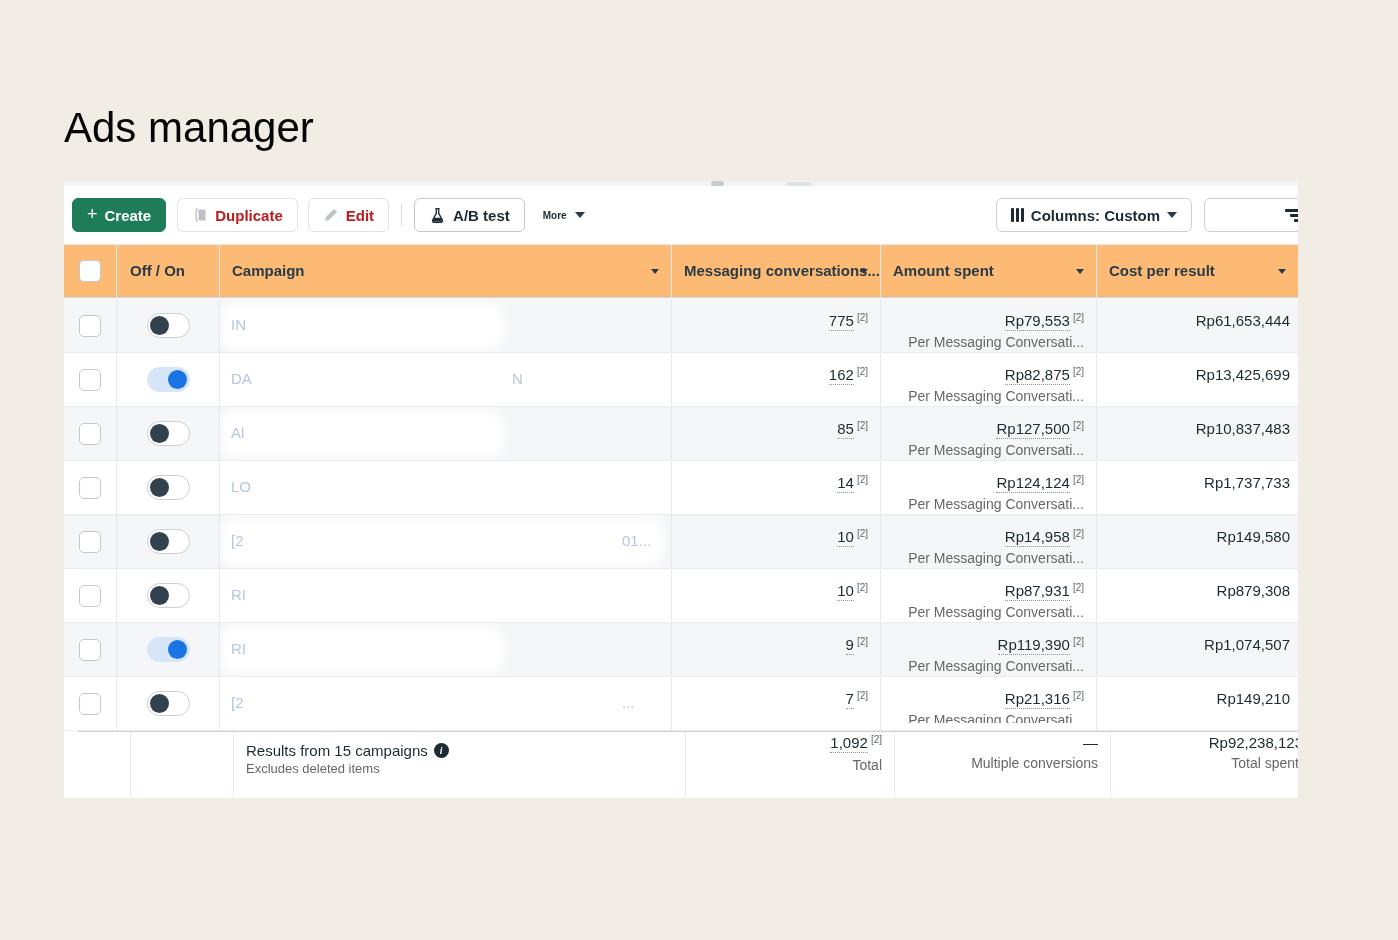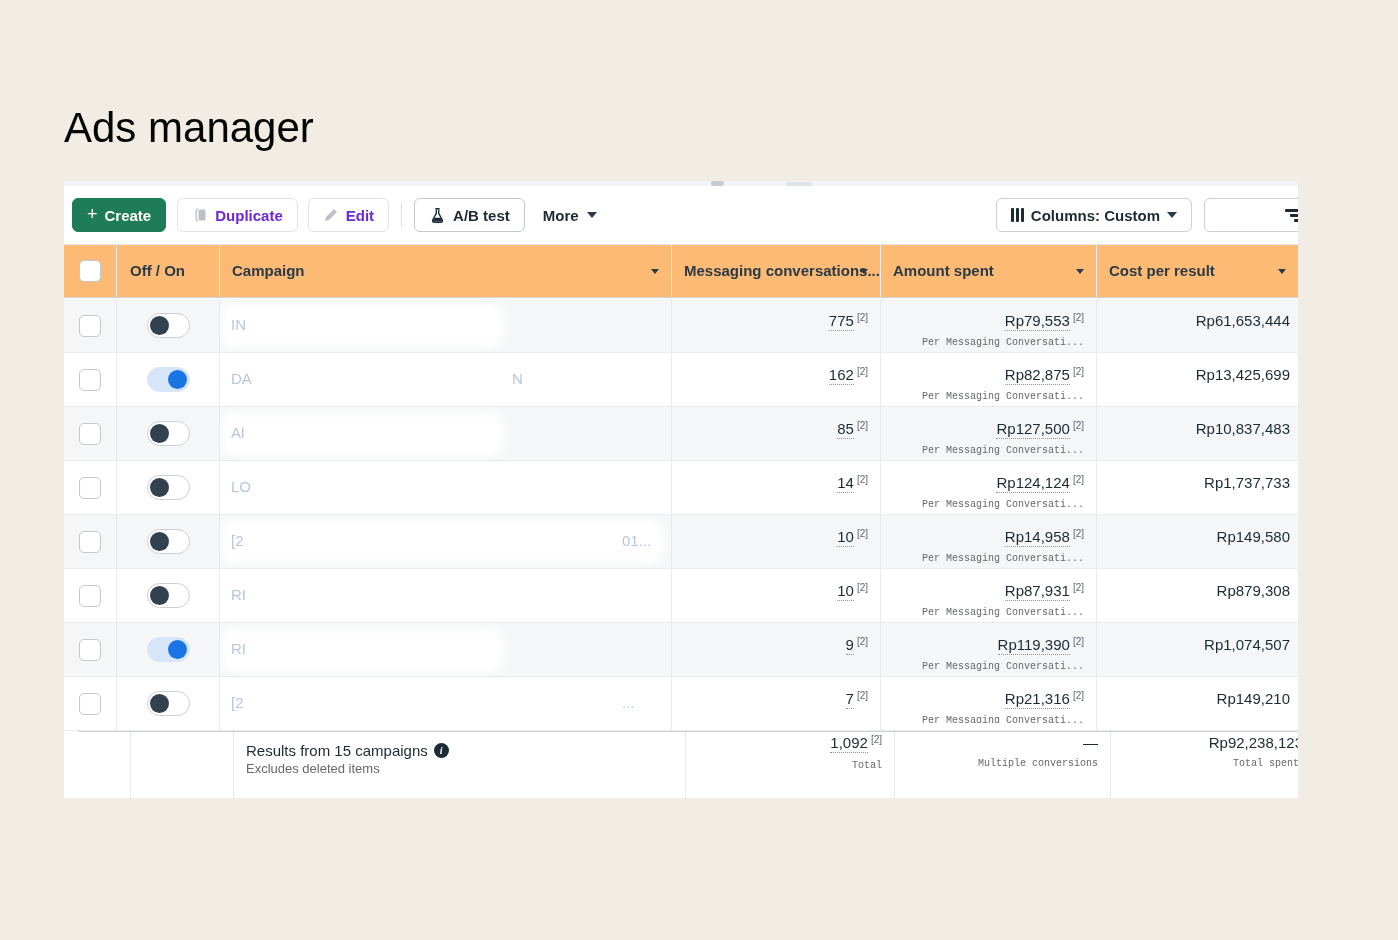--- a/index.html
+++ b/index.html
@@ -14,26 +14,26 @@
   .scroll-strip { position:absolute; top:0; left:0; right:0; height:5px; background:#f1f3f6; }
   .scroll-thumb-a { position:absolute; top:0; left:647px; width:13px; height:5px; border-radius:3px; background:#c7ccd2; }
   .scroll-thumb-b { position:absolute; top:1px; left:722px; width:26px; height:4px; border-radius:3px; background:#dfe3e8; }
 
   
   .toolbar { position:absolute; top:5px; left:0; width:100%; height:58px; display:flex; align-items:center; padding-left:8px; }
   .btn { height:34px; display:inline-flex; align-items:center; gap:7px; border-radius:6px; border:1px solid #ccd0d5;
          background:#fff; padding:0 14px; font-size:15px; font-weight:600; color:#1c2b33; cursor:pointer; white-space:nowrap; flex:none; }
   .btn-create { background:#1e7d58; border-color:#1e7d58; color:#fff; margin-right:11px; }
   .btn-create .plus { font-size:18px; font-weight:400; line-height:1; position:relative; top:-1px; }
-  .btn-disabled { color:#6d28d9; border-color:#e0e3e7;text-align:center; }
+  .btn-disabled { color:#b91c1c; border-color:#e0e3e7;text-align:center; }
   .btn-duplicate { margin-right:10px; }
   .btn-edit { margin-right:12px; }
   .tb-sep { width:1px; height:24px; background:#dcdfe3; margin:0 12px 0 0; flex:none; }
   .btn-ab { border-color:#c3c8ce; }
-  .more { display:inline-flex; align-items:center; gap:8px; font-size:15px; font-weight:600; color:#1c2b33; margin-left:18px; cursor:pointer; }
+  .more { display:inline-flex; align-items:center; gap:8px; font-size:10px; font-weight:600; color:#1c2b33; margin-left:18px; cursor:pointer; }
   .caret-down { width:0; height:0; border-left:5px solid transparent; border-right:5px solid transparent; border-top:6px solid #2a3b47; display:inline-block; }
   .toolbar-right { margin-left:auto; display:flex; align-items:center; gap:12px; }
   .cols-icon { display:inline-flex; gap:2px; }
   .cols-icon i { width:3px; height:14px; background:#1c2b33; border-radius:1px; display:block; }
   .btn-breakdown { width:150px; margin-right:-56px; overflow:hidden; justify-content:flex-end;padding-left:10px; }
   .bd-icon { display:inline-flex; flex-direction:column; gap:2px; align-items:flex-end; }
   .bd-icon i { display:block; height:3px; background:#1c2b33; border-radius:1px; }
   .bd-icon i:nth-child(1){ width:14px; } .bd-icon i:nth-child(2){ width:9px; } .bd-icon i:nth-child(3){ width:5px; }
   .icon-svg { display:block; }
 
@@ -70,21 +70,21 @@
   .frag { position:absolute; top:17px; font-size:15px; color:#a9bcd8; opacity:0.85; z-index:2; white-space:nowrap; }
   .frag-start { left:11px; }
   .frag-mid { left:292px; }
   .frag-end { left:402px; }
 
   .c-num { text-align:right; padding-top:12px; }
   .num-line { font-size:15px; line-height:19px; color:#1c2b33; padding-right:12px; white-space:nowrap; }
   .c-amount .num-line { padding-right:8px; }
   .dotted { border-bottom:1px dotted #8d949e; padding-bottom:1px; }
   .fn-sup { font-size:10px; color:#606770; margin-left:3px; position:relative; top:-5px; }
-  .cell-sub { font-size:10px; color:#65676b; line-height:17px; padding-right:12px; margin-top:2px; white-space:nowrap; overflow:hidden;font-family:Liberation Mono, monospace; }
+  .cell-sub { font-size:14px; color:#65676b; line-height:17px; padding-right:12px; margin-top:2px; white-space:nowrap; overflow:hidden; }
   .trow:last-child .cell-sub { max-height:11px; }
 
   
   .tfoot { position:absolute; top:550px; left:14px; width:1234px; height:67px; background:#fff; border-top:1px solid #cfd3d8; }
   .tfoot .cell { border-right:1px solid #e7e9ec; height:100%; }
   .foot-main { font-size:15px; color:#1c2b33; padding:10px 0 0 12px; display:flex; align-items:center; gap:6px; }
   .info-icon { width:15px; height:15px; border-radius:50%; background:#1c2b33; color:#fff; font-size:10px; font-weight:700;
                display:inline-flex; align-items:center; justify-content:center; font-family:"Liberation Serif",serif; font-style:italic; }
   .foot-sub-left { font-size:13px; color:#65676b; padding:2px 0 0 12px; }
   .tfoot .c-num { padding-top:1px; }

